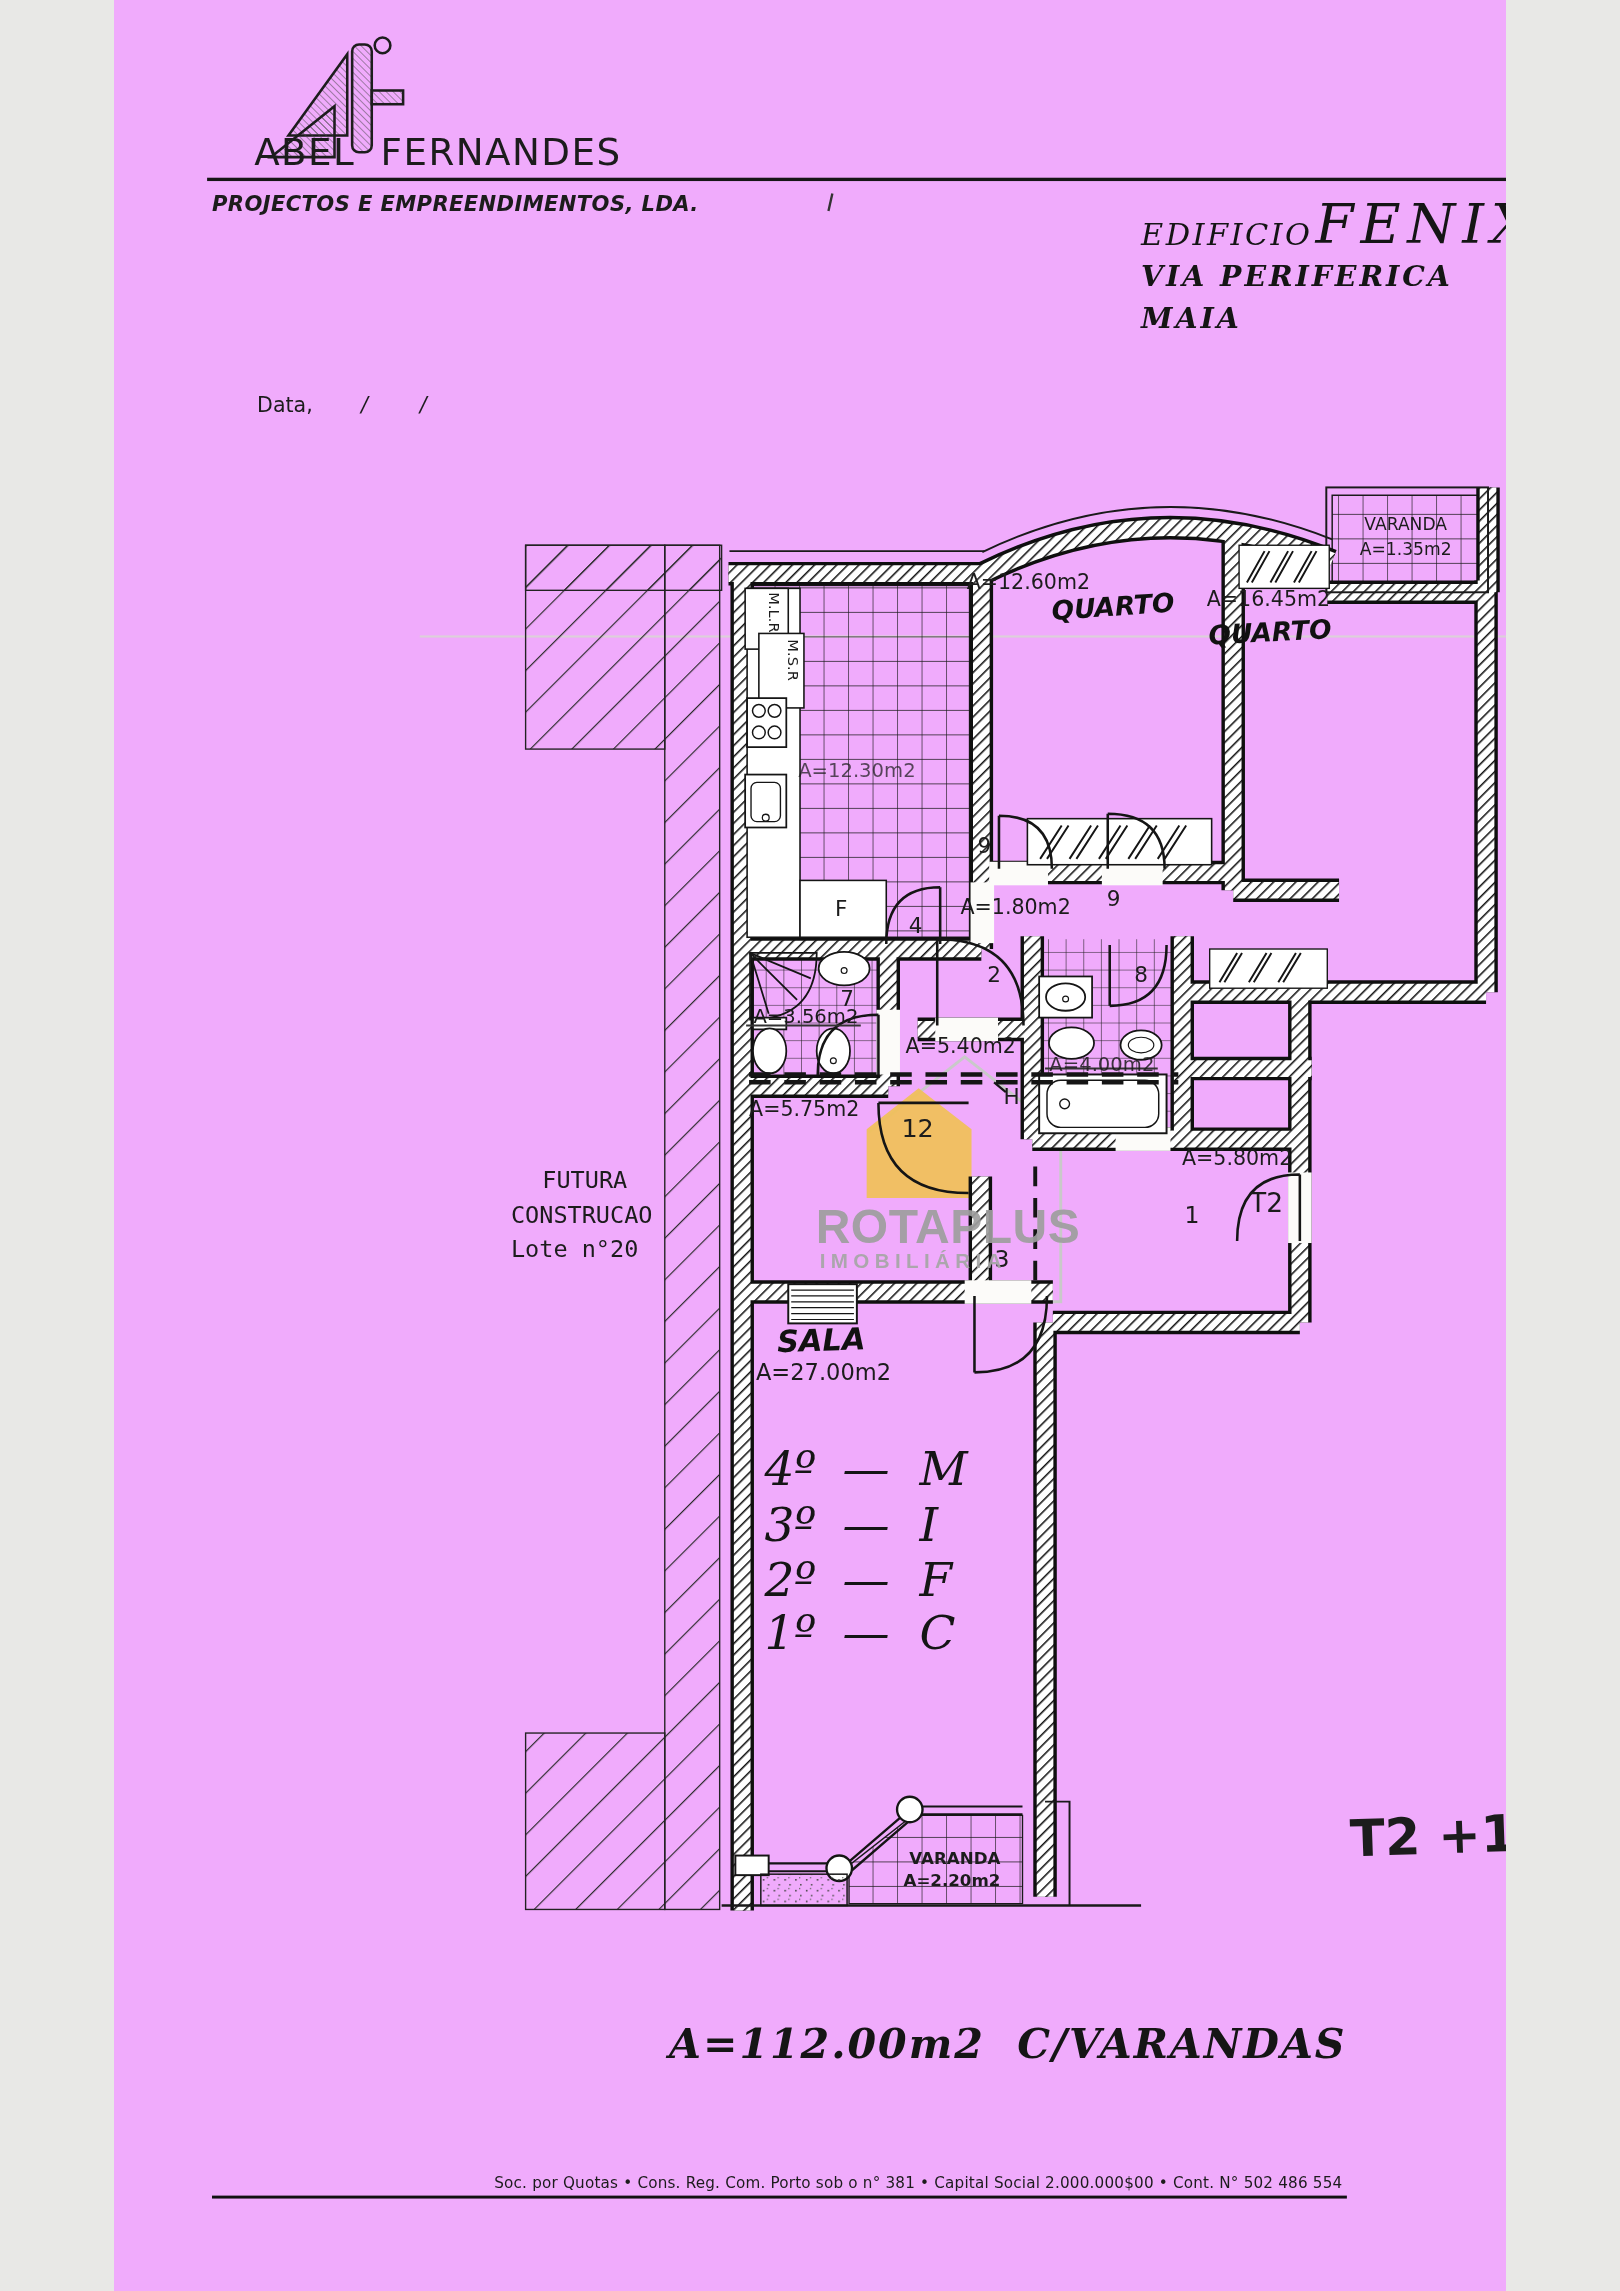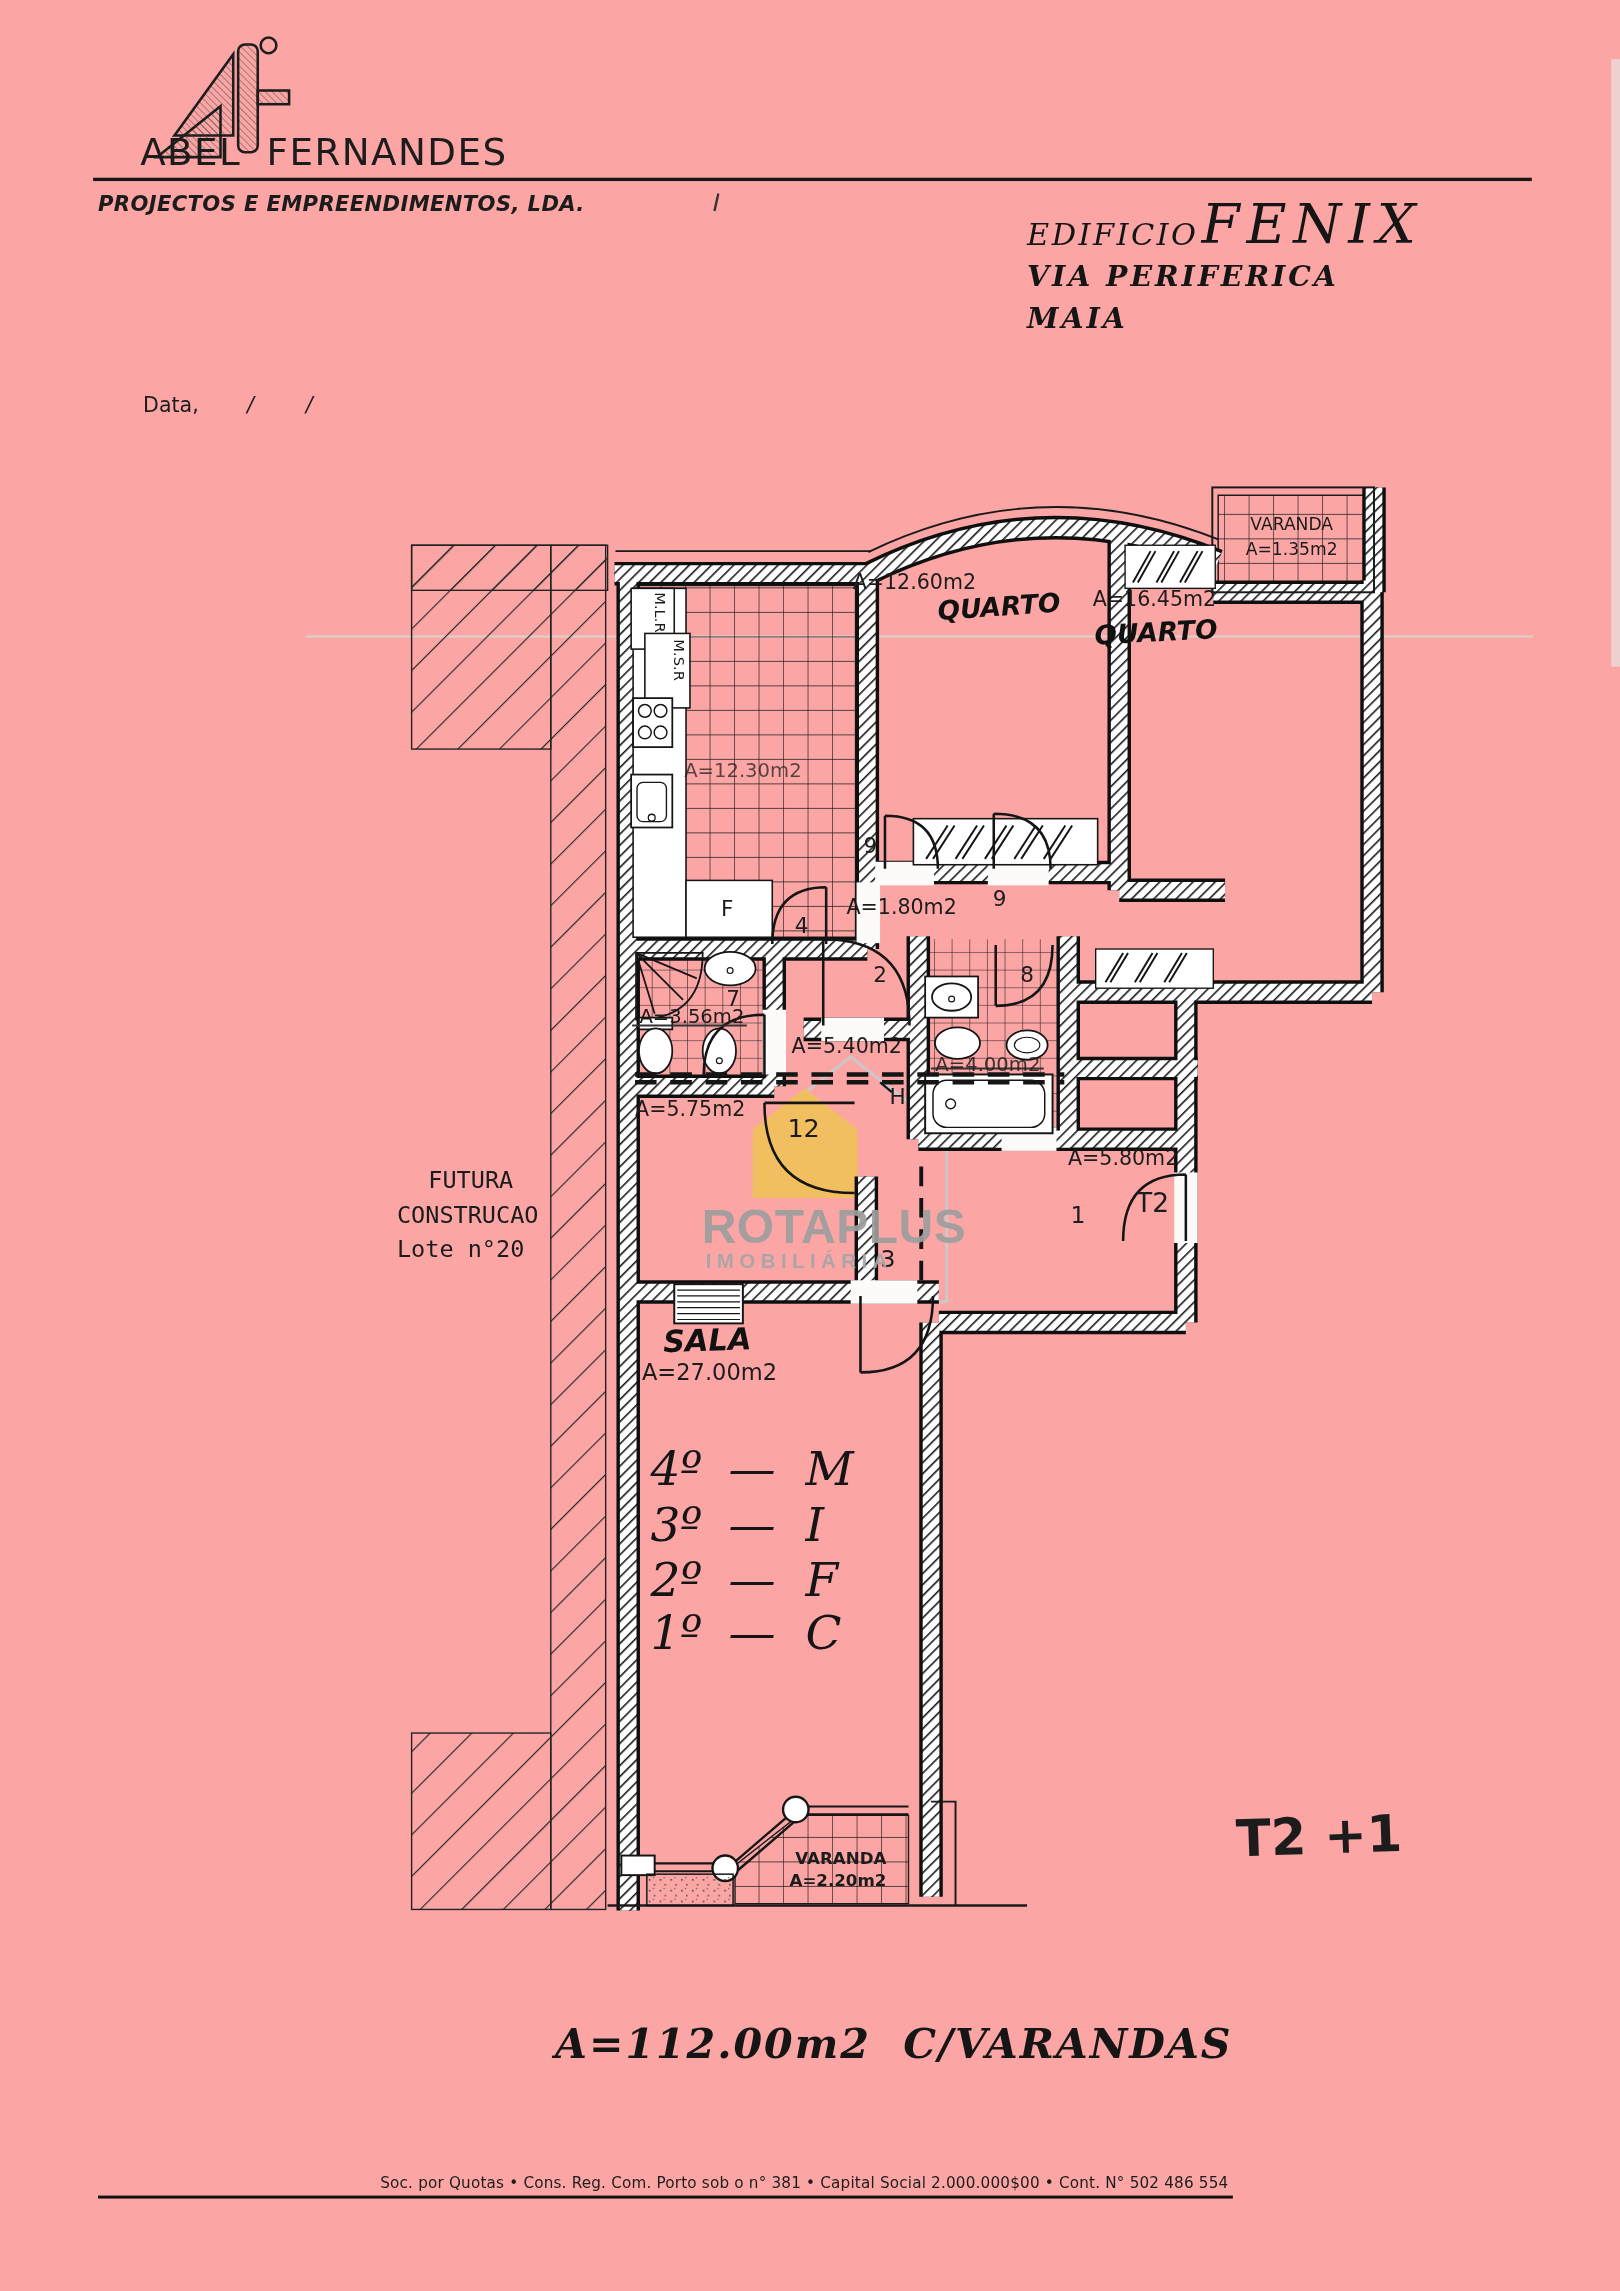--- a/index.html
+++ b/index.html
@@ -1,16 +1,16 @@
 <!DOCTYPE html>
 <html><head>
 <meta charset="utf-8">
 <style>
   html,body{margin:0;padding:0;background:#e8e8e6;}
-  .page{position:relative;width:1620px;height:2292px;background:#fca5a5;margin:0 auto;overflow:hidden;
+  .page{position:relative;width:1392px;height:2292px;background:#f0abfc;margin:0 auto;overflow:hidden;
         font-family:"DejaVu Sans",sans-serif;}
   svg{position:absolute;left:0;top:0;}
   .cad{font-family:"DejaVu Sans",sans-serif;fill:#1c1c1c;}
   .mono{font-family:"DejaVu Sans Mono",monospace;fill:#1c1c1c;}
   .serif{font-family:"DejaVu Serif",serif;font-style:italic;fill:#151515;}
   .hand{font-family:"DejaVu Sans",sans-serif;font-weight:700;font-style:italic;fill:#111;}
   .wm-brand{font-family:"Liberation Sans","DejaVu Sans",sans-serif;font-weight:800;}
   .wm-tag{font-family:"Liberation Sans","DejaVu Sans",sans-serif;font-weight:600;}
 </style>
 </head>

